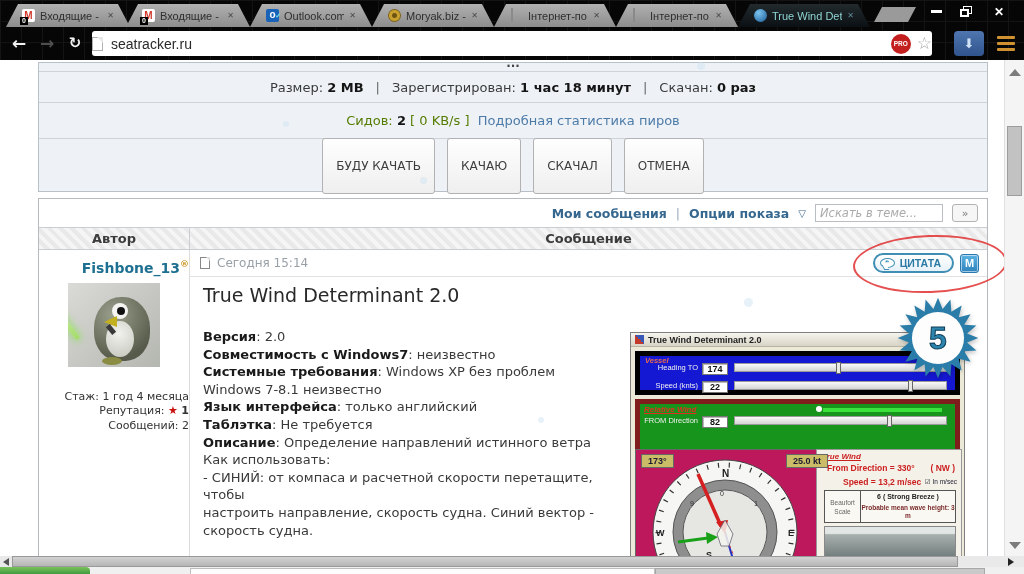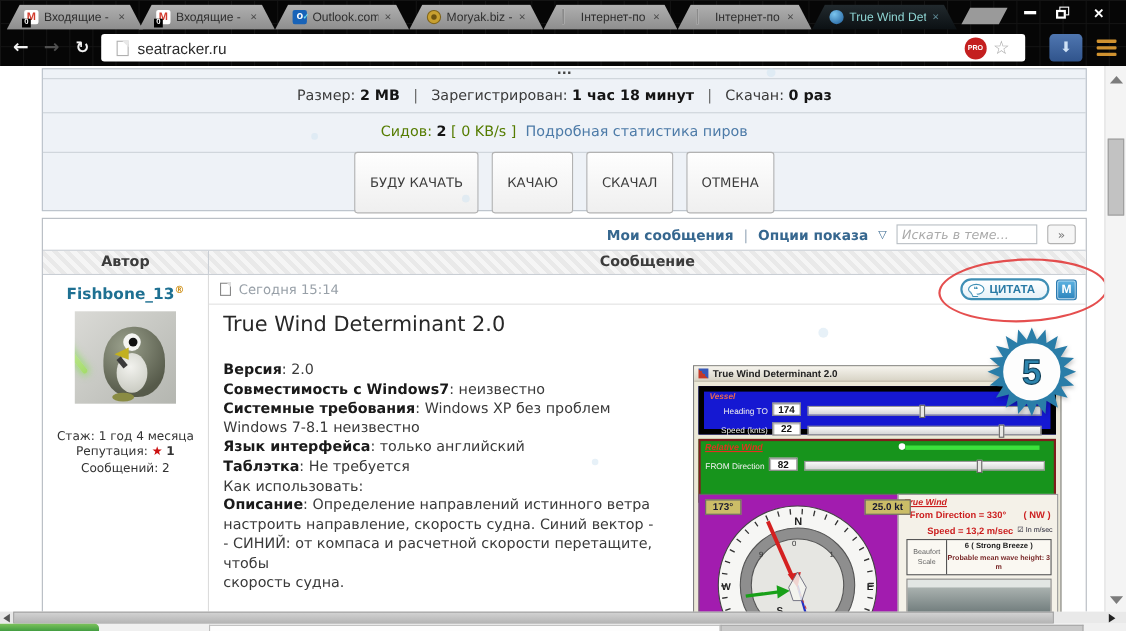--- a/index.html
+++ b/index.html
@@ -28,21 +28,21 @@
   .fav-page { width:10px; height:12px; margin:0 1px; background:#fdfdfd; border:1px solid #8a8a8a; }
   .fav-globe { border-radius:50%; background:radial-gradient(circle at 35% 30%, #7ac4ee, #1b5a98); }
   .newtab { position:absolute; left:878px; top:7px; width:34px; height:15px; background:#9a9a9a; transform:skewX(-28deg); }
   .winbtn { position:absolute; top:3px; height:17px; width:28px; display:flex; align-items:center; justify-content:center; }
   .ic-min { width:11px; height:3px; background:#fff; }
   .ic-restore { width:9px; height:8px; border:2px solid #fff; box-shadow:3px -3px 0 -1px #060606, 3px -3px #fff; margin:2px 3px 0 0; }
   .ic-x { color:#fff; font:bold 12px "Liberation Sans",sans-serif; }
   .navbtn { position:absolute; top:30px; width:26px; height:26px; display:flex; align-items:center; justify-content:center;
     font:bold 17px "DejaVu Sans",sans-serif; color:#f2f2f2; }
   .addr { position:absolute; left:92px; top:31px; width:840px; height:25px; background:#fff; border-radius:3px;
-    display:flex; align-items:center; padding:0 14px; font:14px "Liberation Sans",sans-serif; }
+    display:flex; align-items:center; padding:0 0; font:14px "Liberation Sans",sans-serif; }
   .doc-ic { width:11px; height:14px; background:#fff; border:1px solid #b0b0b0; margin-right:8px; position:relative; }
   .doc-ic:after { content:""; position:absolute; right:-1px; top:-1px; border:3px solid; border-color:#e8e8e8 #e8e8e8 transparent transparent; }
   .host { color:#2b2b2b; } .path { color:#9b9b9b; }
   .pro { margin-left:auto; width:20px; height:20px; border-radius:50%; background:#c41f1f; color:#fff;
     font:bold 6.5px/20px "Liberation Sans",sans-serif; text-align:center; }
   .star-o { color:#a8a8a8; font-size:17px; margin-left:6px; }
   .dlbtn { position:absolute; left:954px; top:31px; width:30px; height:25px; border-radius:4px;
     background:linear-gradient(#4f76b0,#30548c); color:#cfe2f6; font:13px/25px "DejaVu Sans",sans-serif; text-align:center; }
   .menubtn { position:absolute; left:992px; top:31px; width:28px; height:25px; display:flex; flex-direction:column; justify-content:center; gap:3px; align-items:center; }
   .menubtn i { display:block; width:18px; height:3px; background:#d09230; border-radius:1px; }
@@ -67,21 +67,21 @@
   .tri { color:#36678f; font-size:10px; }
   .search { width:128px; height:18px; border:1px solid #b8bec4; font:italic 11.5px "DejaVu Sans",sans-serif; color:#666; padding:0 4px; }
   .search::placeholder { color:#aaa; }
   .gobtn { width:26px; height:18px; border:1px solid #b2b2b2; border-radius:3px; background:#f6f6f6; color:#7a7a7a; font:11px "DejaVu Sans",sans-serif; }
   .thead { height:23px; display:flex; border-top:1px solid #c9ced4; border-bottom:1px solid #c9ced4;
     background:repeating-linear-gradient(45deg,#f5f5f5 0 4px,#e9e9e9 4px 8px);
     font:bold 13px "DejaVu Sans",sans-serif; color:#3b3b3b; }
   .thead .c1 { width:151px; border-right:1px solid #c9ced4; text-align:center; line-height:22px; }
   .thead .c2 { flex:1; text-align:center; line-height:22px; }
   .prow { display:flex; height:307px; }
-  .authcol { width:151px; border-right:1px solid #dcdcdc; text-align:center; }
+  .authcol { width:151px; border-right:1px solid #dcdcdc; text-align:right; }
   .uname { margin-top:9px; font:bold 14px "DejaVu Sans",sans-serif; color:#1e7092; }
   .uname sup { color:#cf9018; font-size:9px; }
   .ustats { margin-top:23px; font:11px/14.5px "DejaVu Sans",sans-serif; color:#333; }
   .rstar { color:#cc1111; }
 
   
   .avatar { position:relative; width:92px; height:84px; margin:7px auto 0; overflow:hidden;
     background:linear-gradient(135deg,#dadad6,#b4b6b0); }
   .pg-body { position:absolute; left:26px; top:14px; width:56px; height:64px; border-radius:48% 48% 44% 44%;
     background:radial-gradient(circle at 35% 28%, #9aa08c, #565a4a 75%); }
@@ -119,34 +119,34 @@
   .pbody .lnk { color:#86a9c9; }
 
   
   .appshot { position:absolute; left:630px; top:332px; width:335px; height:226px; z-index:2;
     background:#ece9d8; border:1px solid #808080; font-family:"Liberation Sans",sans-serif; overflow:hidden; }
   .atitle { height:14px; background:linear-gradient(#f6f4ee,#d8d4c6); display:flex; align-items:center; gap:4px; padding:0 4px;
     font:bold 9px "Liberation Sans",sans-serif; color:#222; border-bottom:1px solid #b8b4a4; }
   .aicon { width:9px; height:9px; background:linear-gradient(45deg,#c23a2a 50%,#3858b8 50%); }
   .apanel { position:absolute; left:4px; width:325px; }
   .bluep { top:18px; height:44px; background:#1518d2; border:5px solid #000000; }
-  .greenp { top:66px; height:58px; background:#17941c; border:2px solid #7f1d1d; }
+  .greenp { top:66px; height:58px; background:#17941c; border:5px solid #7f1d1d; }
   .plabel { position:absolute; left:5px; top:0px; font:italic bold 7.5px "Liberation Sans",sans-serif; color:#e86a50; }
   .rwlabel { position:absolute; left:4px; top:1px; font:italic bold 8px "Liberation Sans",sans-serif; color:#e23020; text-decoration:underline; }
   .rwbar { position:absolute; left:58%; top:4px; width:38%; height:4px; background:#3ce23c; }
   .rwdot { position:absolute; left:56%; top:2px; width:6px; height:6px; border-radius:50%; background:#fff; }
-  .arow { position:absolute; left:0; width:100%; height:15px; display:flex; align-items:flex-end; }
+  .arow { position:absolute; left:0; width:100%; height:15px; display:flex; align-items:flex-start; }
   .alab { width:62px; text-align:right; font:7.5px "Liberation Sans",sans-serif; color:#f0f0f0; padding-right:4px; }
   .aval { width:26px; height:12px; background:#fff; border:1px solid #777; box-shadow:inset 1px 1px 0 #bbb;
     font:bold 9px/11px "Liberation Sans",sans-serif; text-align:center; color:#111; }
   .aslider { position:relative; flex:1; height:9px; margin:0 8px 0 6px; background:linear-gradient(#fafafa,#d4d4d4); border:1px solid #999; }
   .athumb { position:absolute; top:-2px; width:5px; height:12px; background:#e8e8e4; border:1px solid #666; }
   .chk { font:6.5px "Liberation Sans",sans-serif; color:#fff; }
 
-  .compassp { position:absolute; left:4px; top:116px; width:199px; height:110px; background:#a21caf; border:1px solid #666; overflow:hidden; }
+  .compassp { position:absolute; left:4px; top:116px; width:199px; height:110px; background:#be185d; border:1px solid #666; overflow:hidden; }
   .cbadge { position:absolute; top:4px; z-index:2; padding:1px 6px; background:#cbbd67; border:1px solid #666;
     font:bold 9px "Liberation Sans",sans-serif; color:#1a1a30; }
   .infop { position:absolute; left:185px; top:116px; width:146px; height:110px; background:#f4f1e8; border:1px solid #999; overflow:hidden; }
   .twt { position:absolute; left:5px; top:2px; font:italic bold 8px "Liberation Sans",sans-serif; color:#cc2020; text-decoration:underline; }
   .twl { position:absolute; font:bold 8.5px "Liberation Sans",sans-serif; color:#cc2020; }
   .twchk { position:absolute; font:6.5px "Liberation Sans",sans-serif; color:#223; }
   .btable { position:absolute; left:7px; top:40px; width:132px; height:33px; border:1px solid #555; display:flex; background:#faf8f2; }
   .btc1 { width:36px; border-right:1px solid #555; font:6.5px/9px "Liberation Sans",sans-serif; color:#666; display:flex; align-items:center; justify-content:center; text-align:center; }
   .btc2 { flex:1; display:flex; flex-direction:column; }
   .btv { font:bold 7px "Liberation Sans",sans-serif; color:#222; text-align:center; padding-top:2px; }
@@ -324,24 +324,24 @@
             </span>
           </div>
           <div class="ptitle">True Wind Determinant 2.0</div>
           <div class="pbody">
             <div><b>Версия</b><span>: 2.0</span></div>
             <div><b>Совместимость с Windows7</b><span>: неизвестно</span></div>
             <div><b>Системные требования</b><span>: Windows XP без проблем</span></div>
             <div><span>Windows 7-8.1 неизвестно</span></div>
             <div><b>Язык интерфейса</b><span>: только английский</span></div>
             <div><b>Таблэтка</b><span>: Не требуется</span></div>
+            <div><b>Описание</b><span>: Определение направлений истинного ветра</span></div>
             <div><span>Как использовать:</span></div>
-            <div><b>Описание</b><span>: Определение направлений истинного ветра</span></div>
+            <div><span>- СИНИЙ: от компаса и расчетной скорости перетащите, чтобы</span></div>
             <div><span>настроить направление, скорость судна. Синий вектор -</span></div>
-            <div><span>- СИНИЙ: от компаса и расчетной скорости перетащите, чтобы</span></div>
             <div><span>скорость судна.</span></div>
 
           </div>
         </div>
       </div>
     </div>
   </div>
 
   <div class="redellipse"></div>
 

